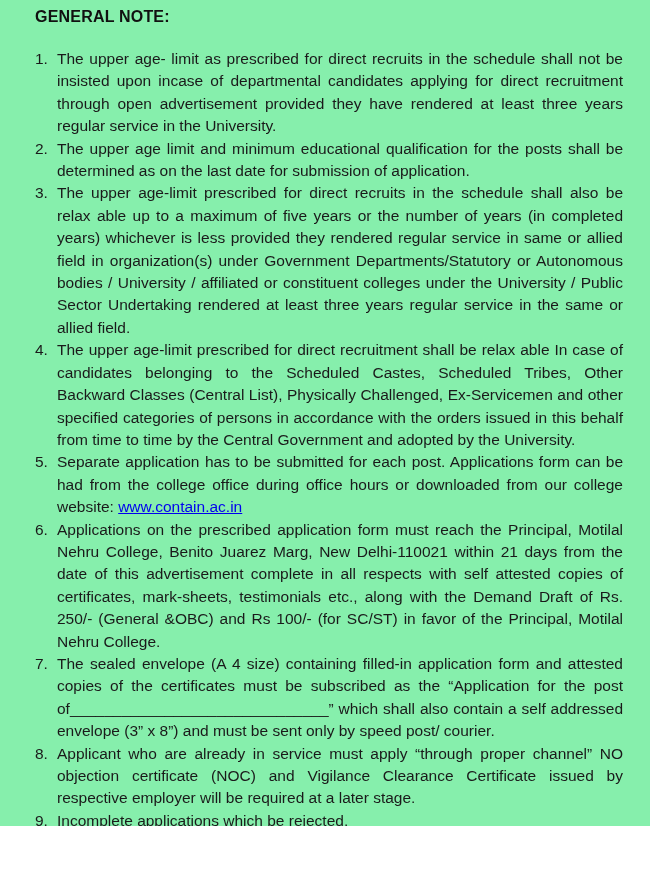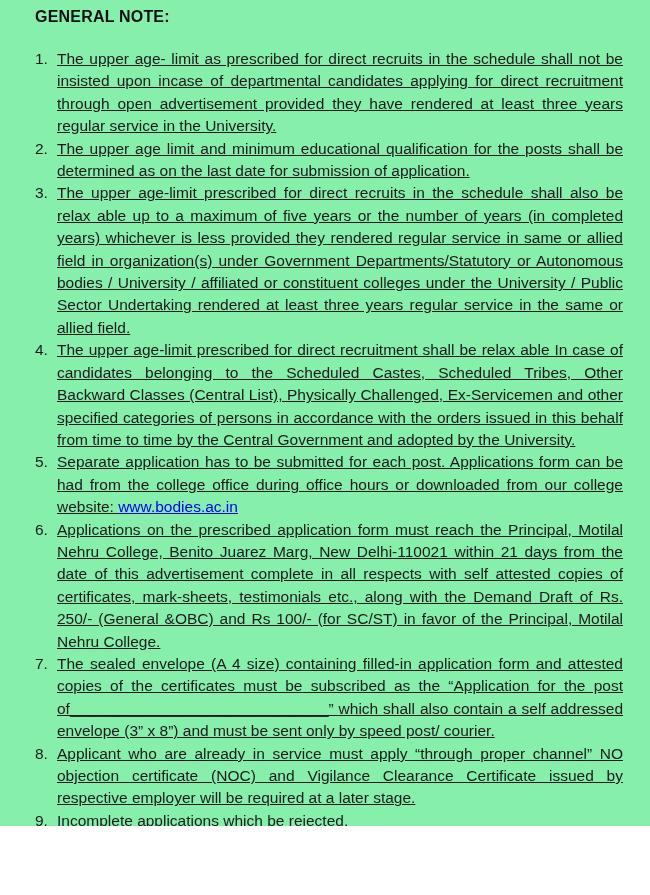--- a/index.html
+++ b/index.html
@@ -41,21 +41,20 @@
   }
   .num {
     flex: 0 0 auto;
     min-width: 22px;
     white-space: nowrap;
   }
   .body-text {
     flex: 1 1 auto;
     min-width: 0;
     text-align: justify;
-    text-decoration: underline;
   }
   .weblink {
     color: #0000ee;
     text-decoration: underline;
     cursor: pointer;
     word-break: break-all;
   }
 </style>
 </head>
 <body>
@@ -81,21 +80,21 @@
       <div class="body-text">The upper age-limit prescribed for direct recruits in the schedule shall also be relax able up to a maximum of five years or the number of years (in completed years) whichever is less provided they rendered regular service in same or allied field in organization(s) under Government Departments/Statutory or Autonomous bodies / University / affiliated or constituent colleges under the University / Public Sector Undertaking rendered at least three years regular service in the same or allied field.</div>
     </li>
 
     <li class="note">
       <span class="num">4.</span>
       <div class="body-text">The upper age-limit prescribed for direct recruitment shall be relax able In case of candidates belonging to the Scheduled Castes, Scheduled Tribes, Other Backward Classes (Central List), Physically Challenged, Ex-Servicemen and other specified categories of persons in accordance with the orders issued in this behalf from time to time by the Central Government and adopted by the University.</div>
     </li>
 
     <li class="note">
       <span class="num">5.</span>
-      <div class="body-text"><span>Separate application has to be submitted for each post. Applications form can be had from the college office during office hours or downloaded from our college website: </span><a class="weblink">www.bodies.ac.in</a></div>
+      <div class="body-text"><span>Separate application has to be submitted for each post. Applications form can be had from the college office during office hours or downloaded from our college website: </span><a class="weblink">www.contain.ac.in</a></div>
     </li>
 
     <li class="note">
       <span class="num">6.</span>
       <div class="body-text">Applications on the prescribed application form must reach the Principal, Motilal Nehru College, Benito Juarez Marg, New Delhi-110021 within 21 days from the date of this advertisement complete in all respects with self attested copies of certificates, mark-sheets, testimonials etc., along with the Demand Draft of Rs. 250/- (General &amp;OBC) and Rs 100/- (for SC/ST) in favor of the Principal, Motilal Nehru College.</div>
     </li>
 
     <li class="note">
       <span class="num">7.</span>
       <div class="body-text">The sealed envelope (A 4 size) containing filled-in application form and attested copies of the certificates must be subscribed as the “Application for the post of______________________________” which shall also contain a self addressed envelope (3” x 8”) and must be sent only by speed post/ courier.</div>

